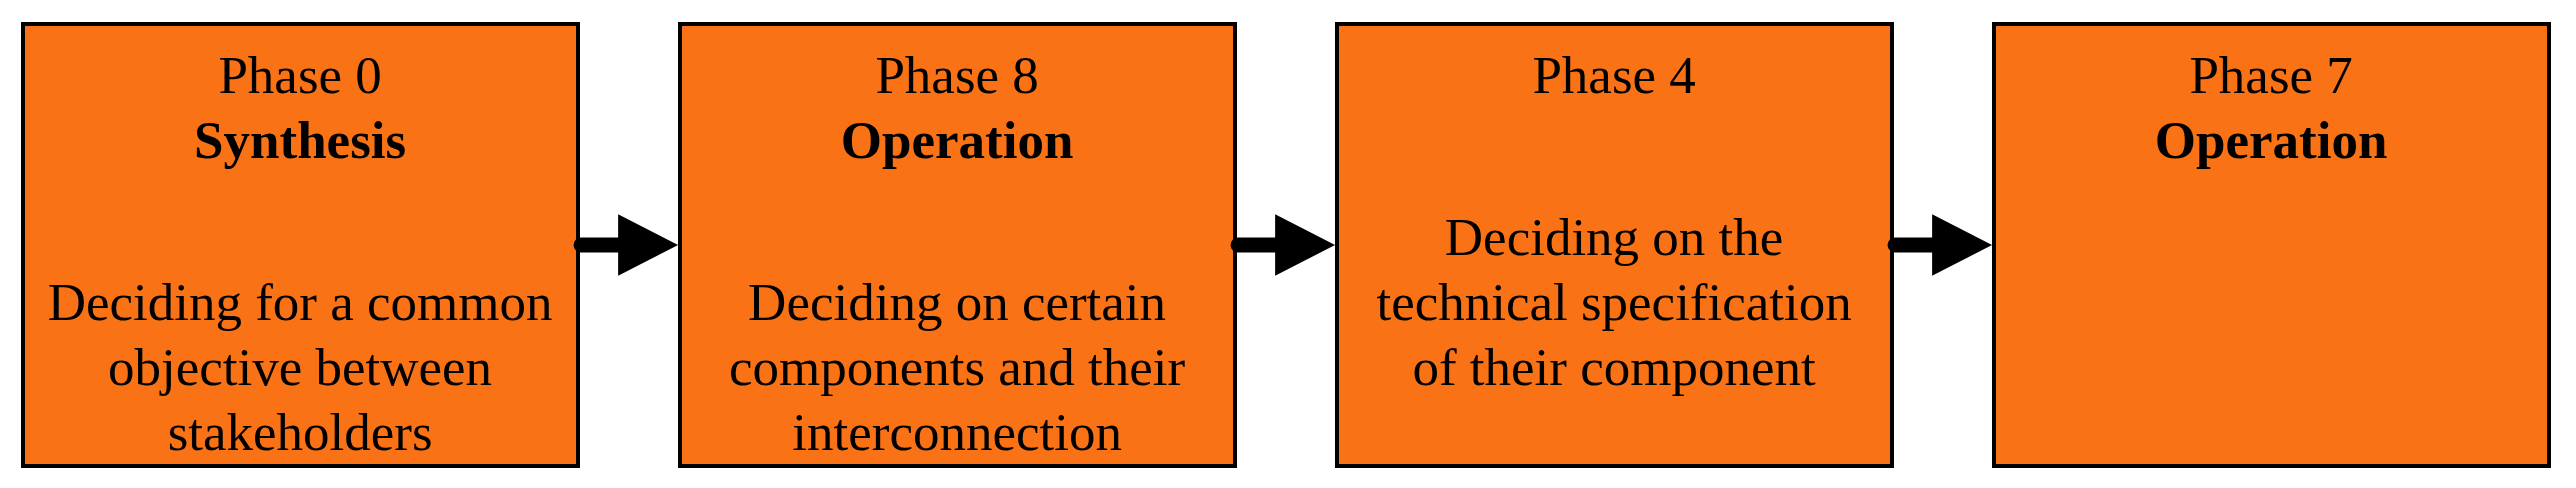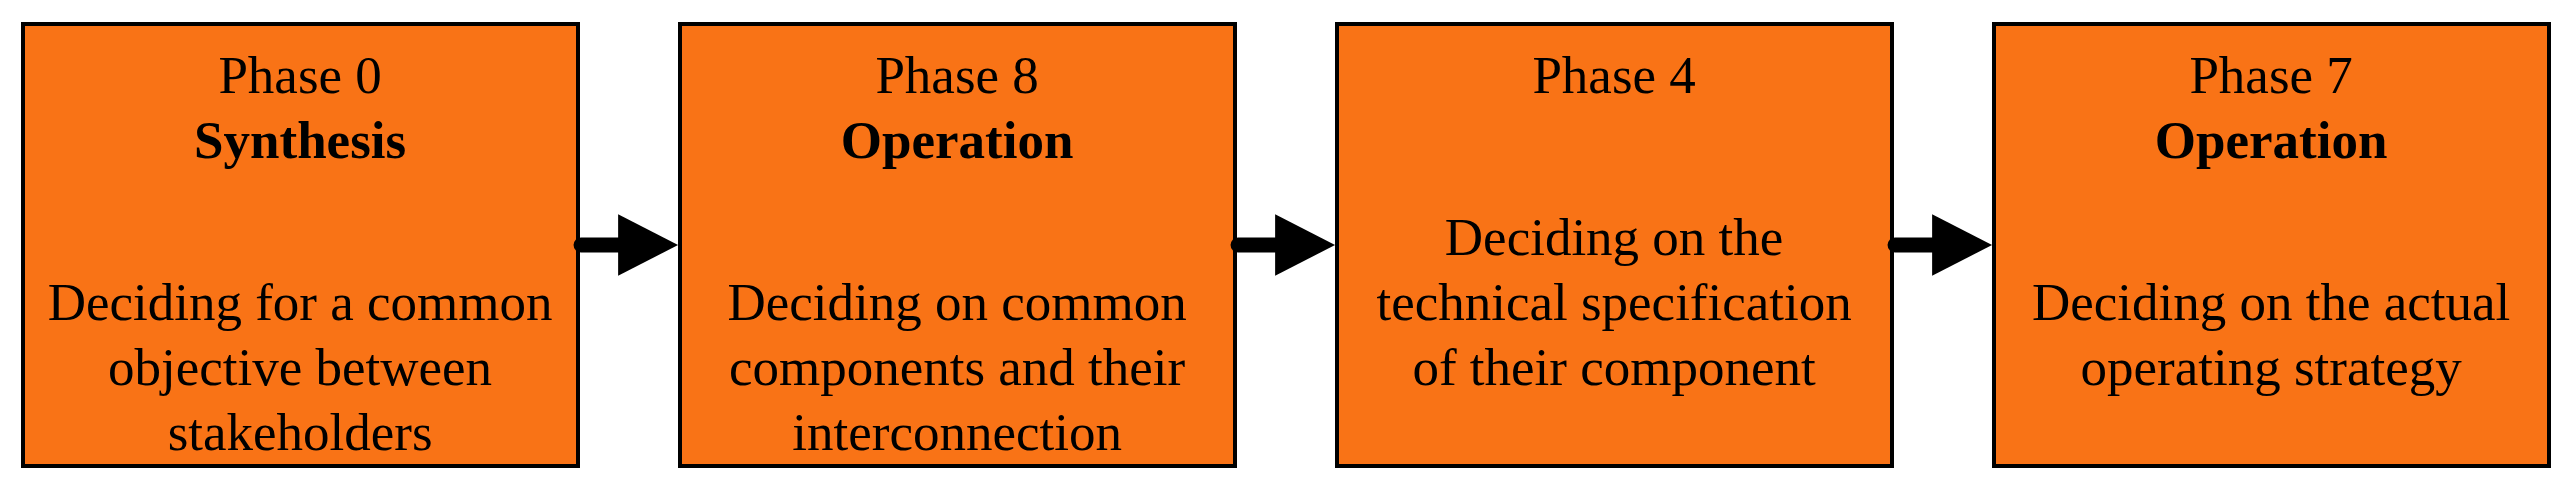--- a/index.html
+++ b/index.html
@@ -73,21 +73,21 @@
   <div class="arrow-cell">
     <svg class="arrow-svg" viewBox="0 0 134 90" xmlns="http://www.w3.org/2000/svg" aria-hidden="true">
       <line x1="10" y1="45" x2="62" y2="45" stroke="#000000" stroke-width="19" stroke-linecap="round"></line>
       <polygon points="57,6 57,84 133,45" fill="#000000"></polygon>
     </svg>
   </div>
 
   <div class="phase-box">
     <div class="phase-title">Phase 8</div>
     <div class="phase-name">Operation</div>
-    <div class="phase-desc">Deciding on common
+    <div class="phase-desc">Deciding on certain
 components and their
 interconnection</div>
   </div>
 
   <div class="arrow-cell">
     <svg class="arrow-svg" viewBox="0 0 134 90" xmlns="http://www.w3.org/2000/svg" aria-hidden="true">
       <line x1="10" y1="45" x2="62" y2="45" stroke="#000000" stroke-width="19" stroke-linecap="round"></line>
       <polygon points="57,6 57,84 133,45" fill="#000000"></polygon>
     </svg>
   </div>
@@ -102,18 +102,16 @@
   <div class="arrow-cell">
     <svg class="arrow-svg" viewBox="0 0 134 90" xmlns="http://www.w3.org/2000/svg" aria-hidden="true">
       <line x1="10" y1="45" x2="62" y2="45" stroke="#000000" stroke-width="19" stroke-linecap="round"></line>
       <polygon points="57,6 57,84 133,45" fill="#000000"></polygon>
     </svg>
   </div>
 
   <div class="phase-box">
     <div class="phase-title">Phase 7</div>
     <div class="phase-name">Operation</div>
-    <div class="phase-desc">Deciding on the actual
-operating strategy</div>
   </div>
 
 </div>
 
 
 </body></html>

